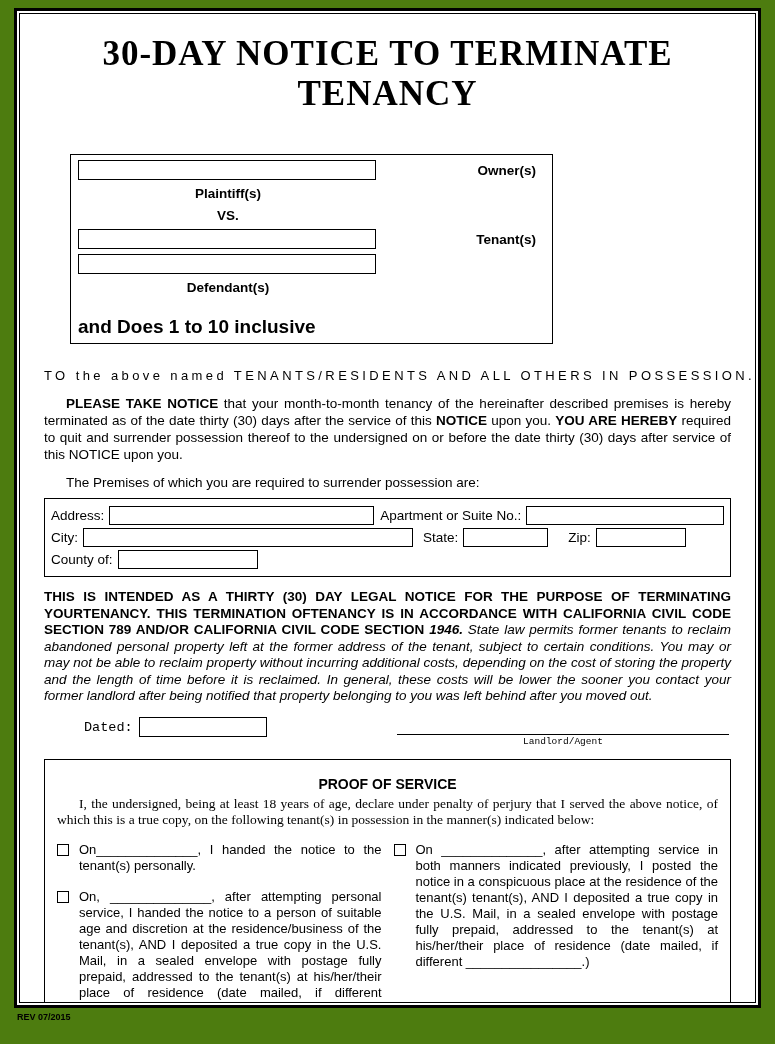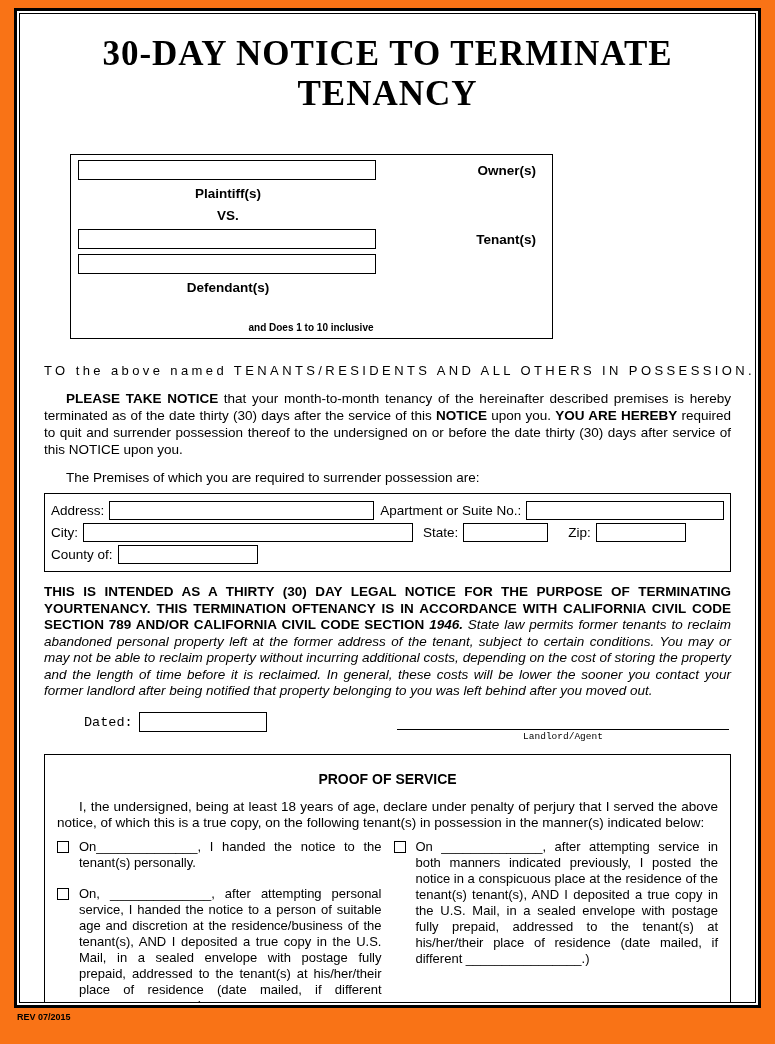--- a/index.html
+++ b/index.html
@@ -1,32 +1,32 @@
 <!DOCTYPE html>
 <html><head>
 <meta charset="utf-8">
 <style>
   *{box-sizing:border-box;margin:0;padding:0;}
   html,body{background:#ffffff;}
-  .page{position:relative;width:775px;height:1044px;background:#f97316;color:#000;
+  .page{position:relative;width:775px;height:1044px;background:#4d7c0f;color:#000;
         font-family:"Liberation Sans",sans-serif;overflow:hidden;}
   .outer{position:absolute;left:14px;top:8px;width:747px;height:1000px;
          border:3px solid #000;padding:2px;background:#fff;}
   .inner{width:100%;height:100%;border:1px solid #000;padding:8px 24px 0 24px;overflow:hidden;}
 
   .title{margin-top:12px;text-align:center;font-family:"Liberation Serif",serif;
          font-weight:700;font-size:35px;letter-spacing:1px;}
 
   .caption-box{margin:40px 0 0 26px;width:483px;border:1px solid #000;padding:5px 8px 5px 7px;}
   .cap-row{display:flex;align-items:center;}
   .mt5{margin-top:5px;}
   .input-line{width:298px;height:20px;border:1px solid #000;background:#fff;}
   .cap-label{font-weight:700;font-size:13.5px;margin-left:auto;margin-right:8px;}
   .cap-center{width:300px;text-align:center;font-weight:700;font-size:13.5px;line-height:16px;margin-top:6px;}
-  .cap-does{text-align:center;font-weight:700;font-size:10px;margin-top:26px;}
+  .cap-does{text-align:left;font-weight:700;font-size:19px;margin-top:20px;}
 
   .addressee{margin-top:24px;font-size:13px;letter-spacing:3.4px;white-space:nowrap;}
 
   .para{margin-top:12px;font-size:13.5px;line-height:17px;text-align:justify;}
   .indent{text-indent:22px;}
   .premises-intro{margin-top:12px;margin-left:22px;font-size:13.5px;}
 
   .addr-box{margin-top:8px;border:1px solid #000;padding:4px 6px;}
   .addr-row{display:flex;align-items:center;margin:3px 0;font-size:13.5px;}
   .lbl{white-space:nowrap;}
@@ -42,22 +42,22 @@
 
   .dated-row{display:flex;margin:12px 0 0 40px;font-family:Liberation Mono, monospace;}
   .dated-row .lbl{font-size:13.5px;padding-top:3px;}
   .dated-input{width:128px;height:20px;border:1px solid #000;margin-left:6px;background:#fff;}
   .sig-block{margin-left:auto;width:332px;margin-right:2px;}
   .sig-line{margin-top:17px;border-bottom:1px solid #000;height:1px;}
   .sig-label{text-align:center;font-size:9.5px;margin-top:1px;}
 
   .proof-box{margin-top:12px;border:1px solid #000;padding:16px 12px 10px;}
   .proof-title{text-align:center;font-weight:700;font-size:14px;}
-  .proof-intro{margin-top:12px;font-size:13.5px;line-height:16.5px;text-indent:22px;text-align:justify;}
-  .proof-cols{display:flex;gap:12px;margin-top:7px;}
+  .proof-intro{margin-top:4px;font-size:13.5px;line-height:16.5px;text-indent:22px;text-align:justify;font-family:Liberation Serif, serif;}
+  .proof-cols{display:flex;gap:12px;margin-top:13px;}
   .proof-col{flex:1;min-width:0;}
   .proof-item{display:flex;margin-bottom:15px;}
   .checkbox{flex:none;width:12px;height:12px;border:1.5px solid #000;margin:2px 10px 0 0;background:#fff;}
   .proof-text{flex:1;font-size:13px;line-height:16px;text-align:justify;}
   .proof-bottom{display:flex;gap:30px;margin-top:6px;font-size:13.5px;}
   .pb{flex:1;display:flex;align-items:flex-end;}
   .rev{position:absolute;left:17px;top:1012px;font-size:9px;font-weight:700;}
 </style>
 </head>
 <body>

